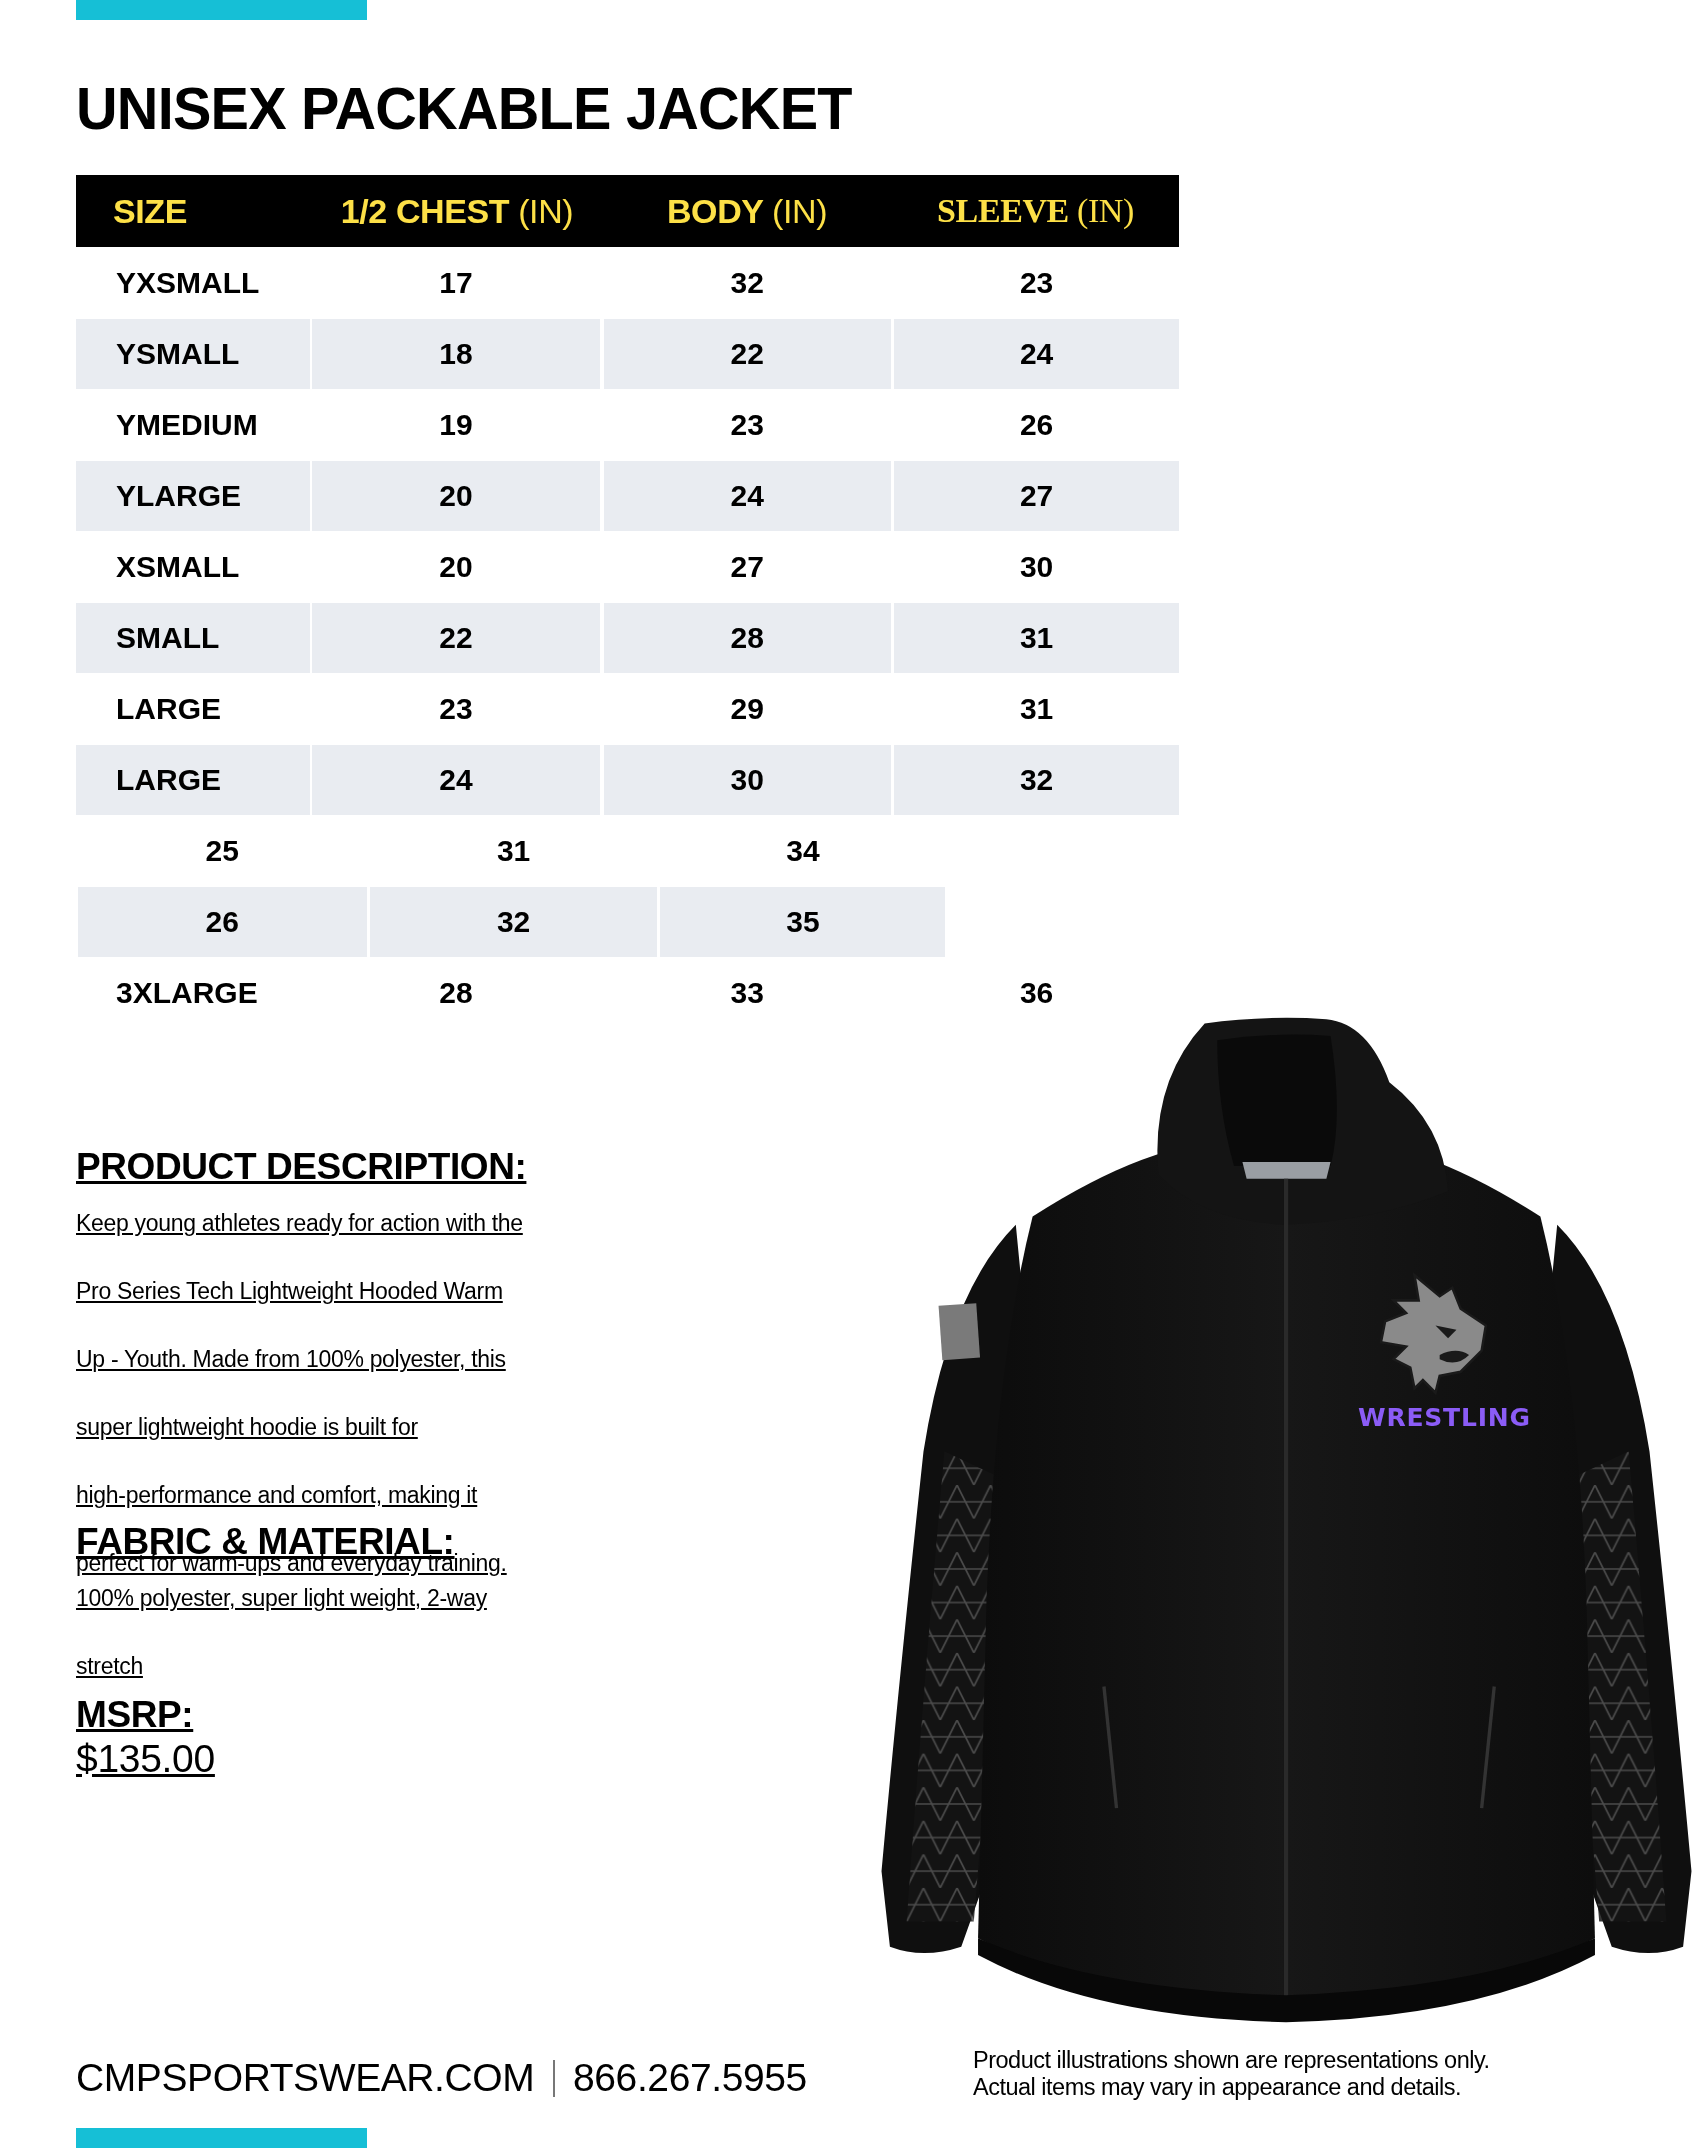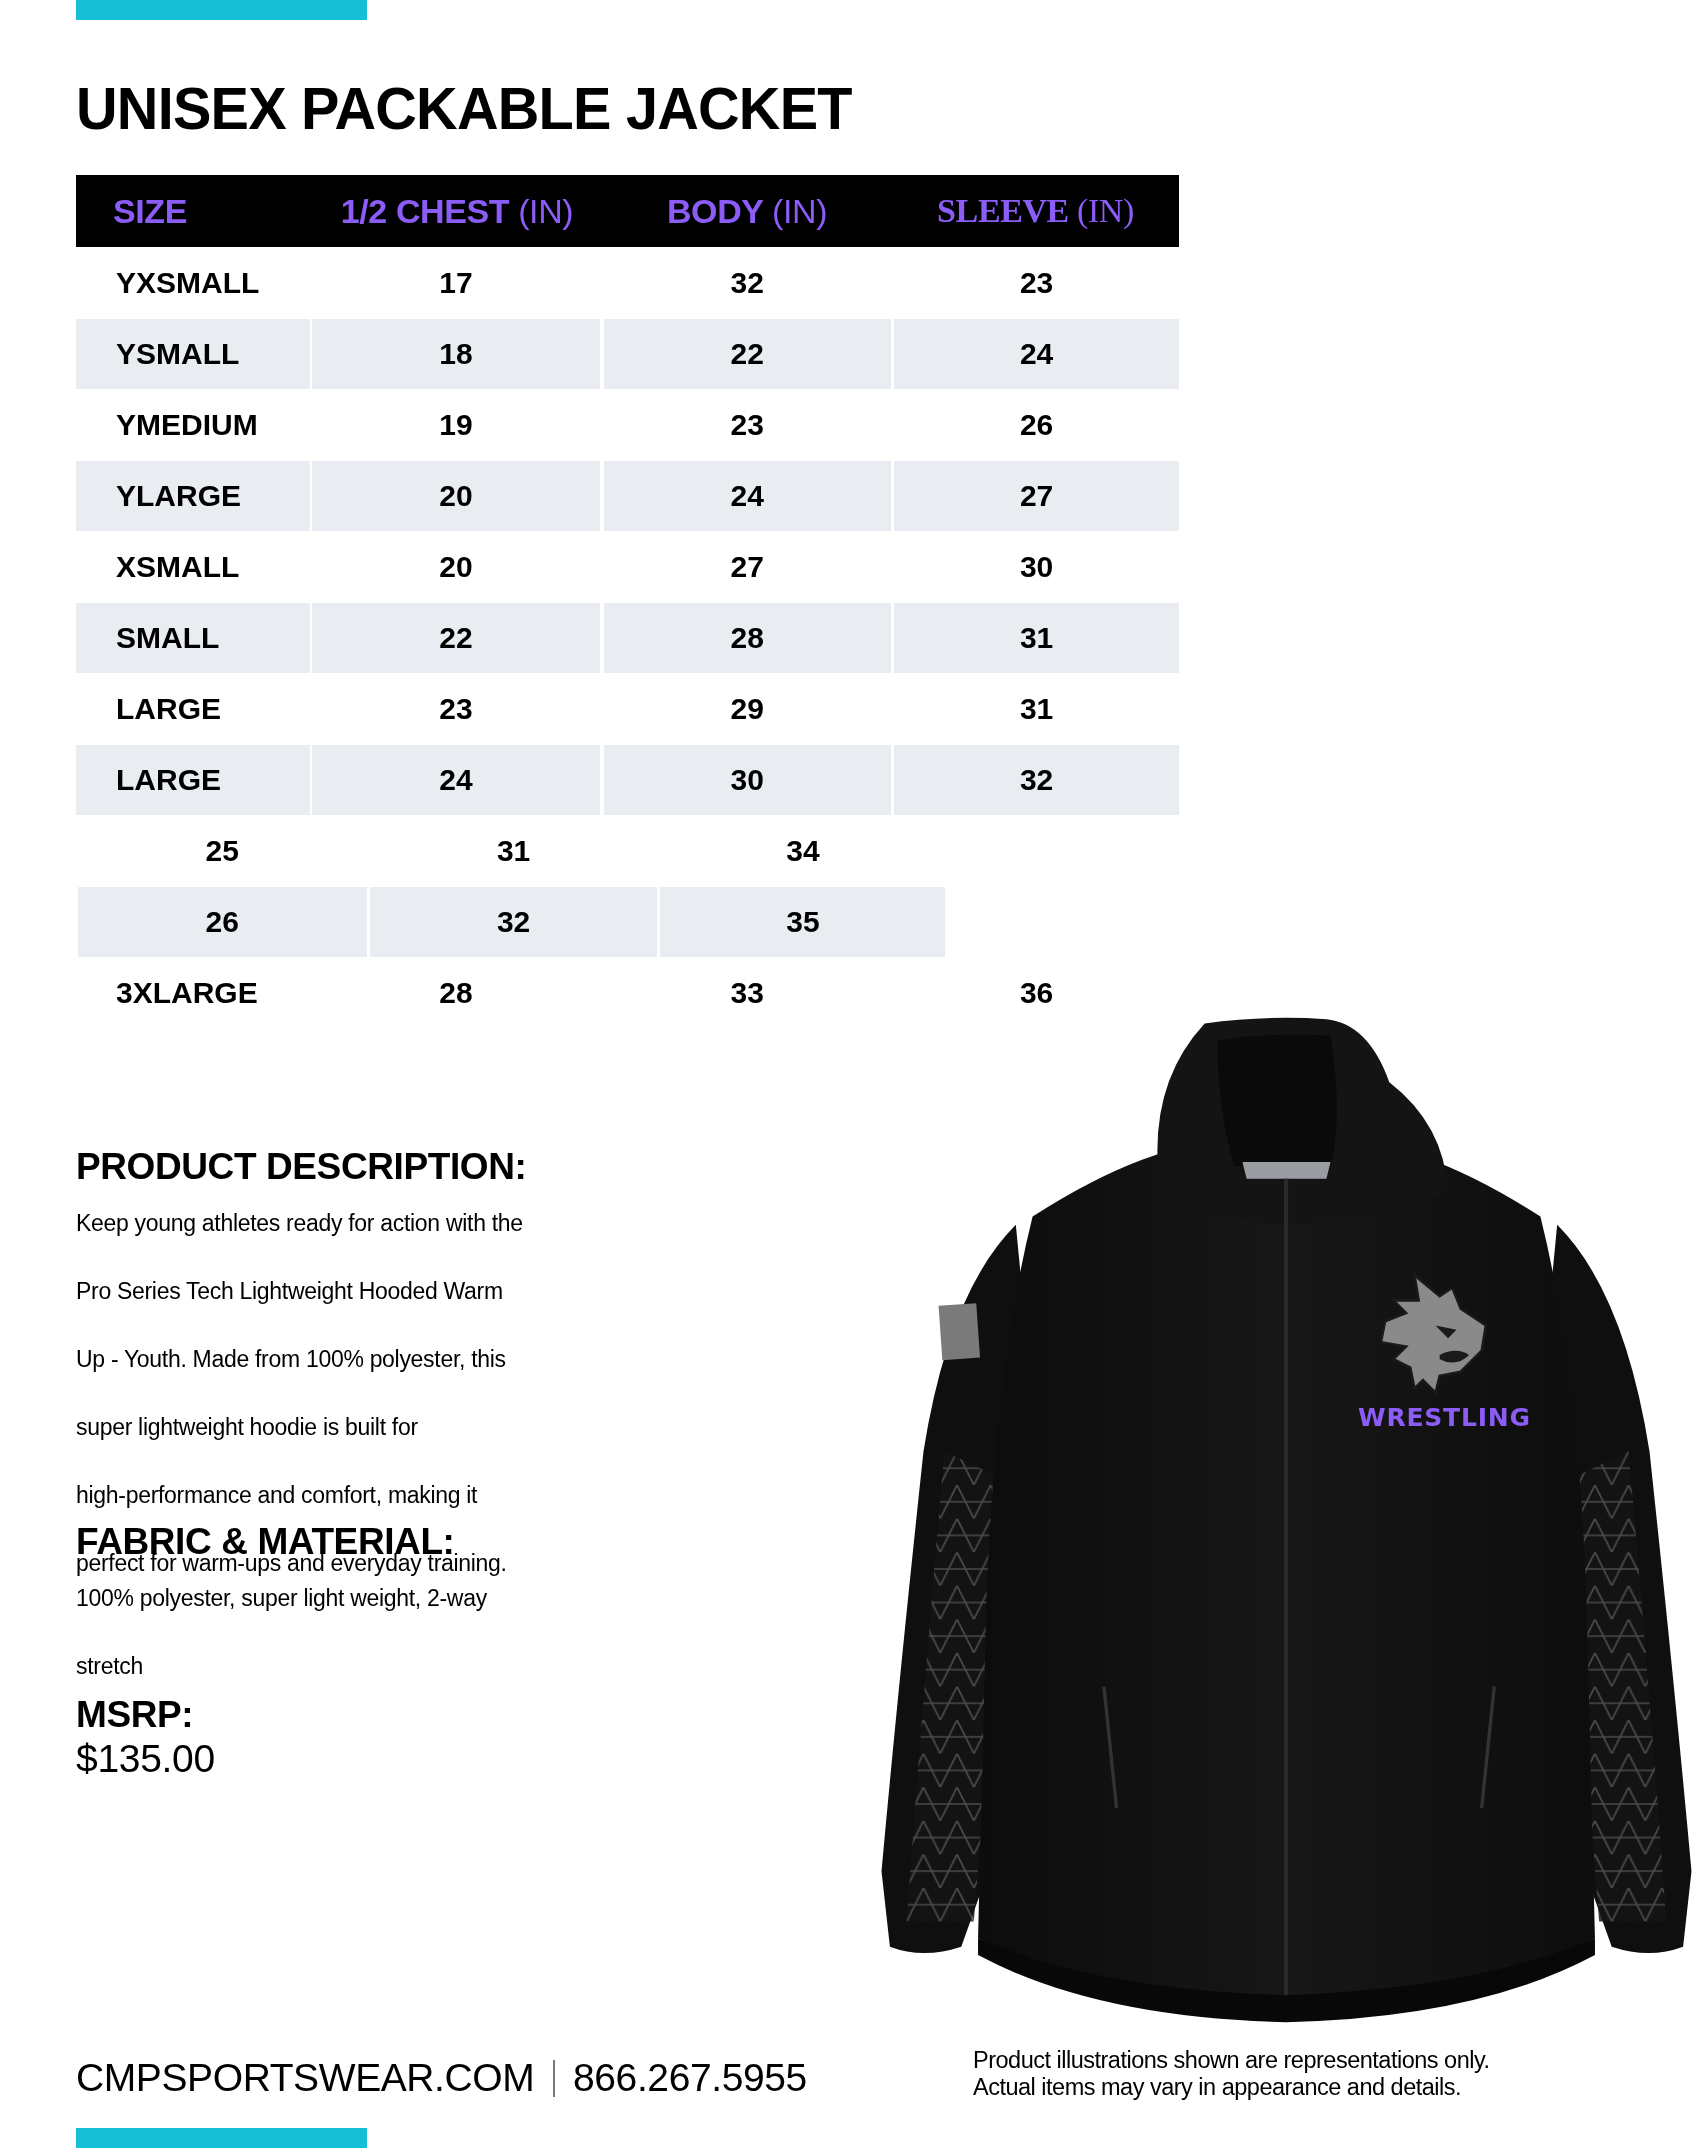--- a/index.html
+++ b/index.html
@@ -13,21 +13,21 @@
 
   .title {
     position: absolute; left: 76px; top: 74px;
     font-size: 60px; font-weight: 700; letter-spacing: -0.8px;
     transform: scaleX(0.96); transform-origin: left;
     white-space: nowrap;
   }
 
   .size-table { position: absolute; left: 76px; top: 175px; width: 1103px; border-collapse: separate; border-spacing: 0; }
   .thead {
-    display: flex; height: 72px; background: #000; color: #8b5cf6; align-items: center;
+    display: flex; height: 72px; background: #000; color: #fde047; align-items: center;
   }
   .th { font-size: 34px; font-weight: 700; letter-spacing: -0.4px; white-space: nowrap; }
   .th .unit { font-weight: 400; }
   .th.c0 { width: 236px; padding-left: 37px; box-sizing: border-box; }
   .th.c1, .th.c2, .th.c3 { text-align: center; }
   .th.c1 { width: 290px; }
   .th.c2 { width: 290px; }
   .th.c3 { width: 287px; font-family: Liberation Serif, serif; }
 
   .tr { display: flex; height: 71px; }
@@ -35,21 +35,21 @@
     display: flex; align-items: center; font-size: 30px; font-weight: 700;
     box-sizing: border-box; white-space: nowrap;
   }
   .td.c0 { width: 234px; padding-left: 40px; }
   .td.c1 { width: 289px; justify-content: center; margin-left: 1.7px; }
   .td.c2 { width: 287px; justify-content: center; margin-left: 3.4px; }
   .td.c3 { width: 285px; justify-content: center; margin-left: 3.4px; }
   .tr.alt .td { background: #E9ECF1; }
   .tr.alt .td { height: 70px; margin-top: 0.8px; }
 
-  .section { position: absolute; left: 76px; }
+  .section { position: absolute; left: 76px; text-decoration: underline; }
   .sec-heading { font-size: 37px; font-weight: 700; letter-spacing: -0.4px; line-height: 44px; white-space: nowrap; }
   .sec-body { font-size: 23px; font-weight: 400; line-height: 68px; white-space: pre-line; letter-spacing: -0.3px; }
   #desc { top: 1145px; width: 806px; }
   #fabric { top: 1520px; width: 806px; }
   #msrp { top: 1693px; }
   #msrp .sec-body { font-size: 39px; line-height: 44px; }
 
   .footer-contact {
     position: absolute; left: 76px; top: 2056px; font-size: 39px; font-weight: 400;
     white-space: nowrap; letter-spacing: -0.4px; display: flex; align-items: center;

